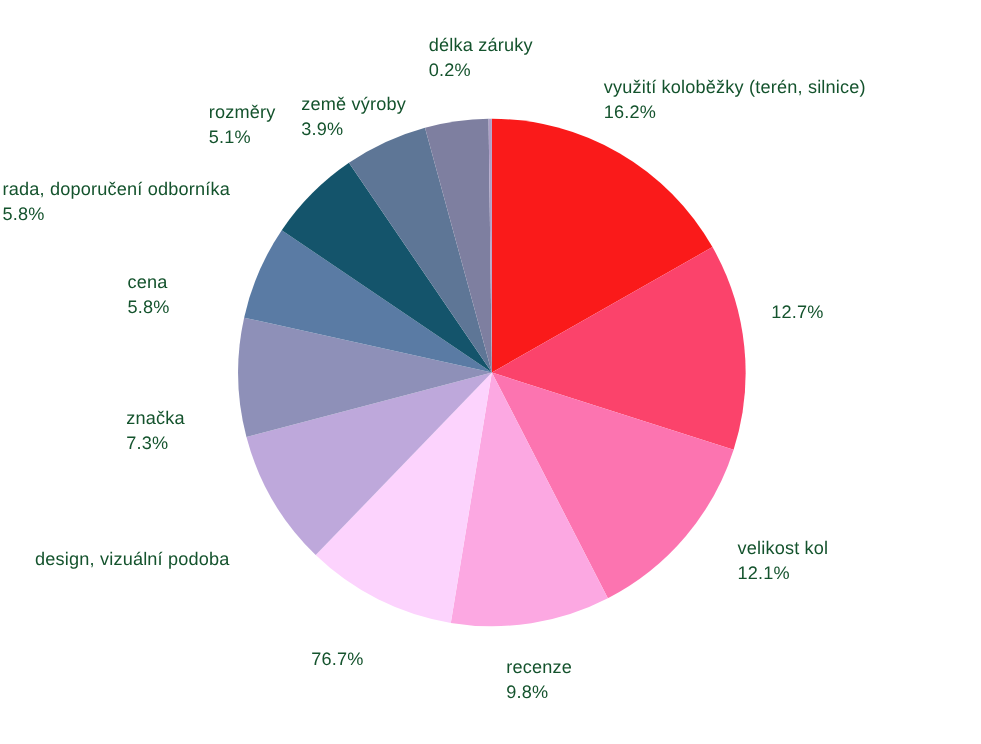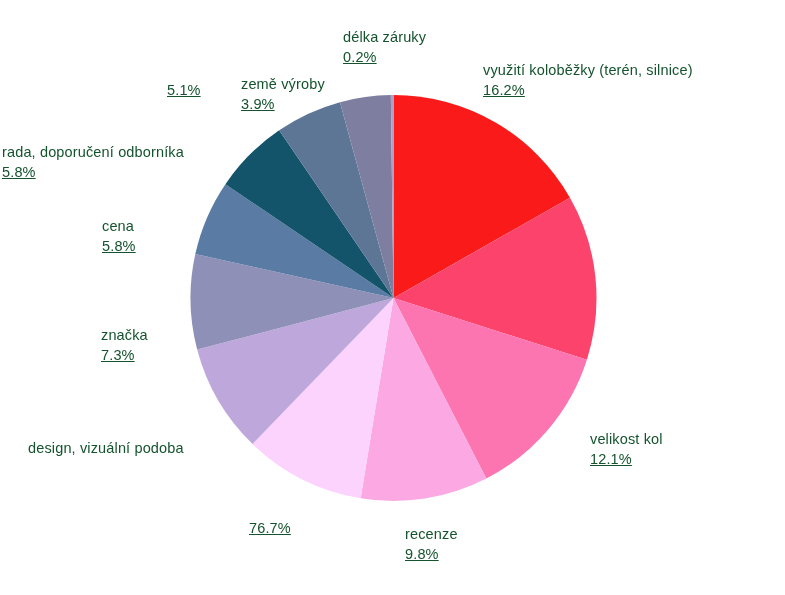--- a/index.html
+++ b/index.html
@@ -34,21 +34,20 @@
     line-height: 1.38;
     white-space: nowrap;
     letter-spacing: 0.01em;
     pointer-events: auto;
   }
   .slice-label .lbl-name {
     display: block;
   }
   .slice-label .lbl-pct {
     display: block;
-    text-decoration: underline;
   }
 </style>
 </head>
 <body>
 
 <div id="chart-root">
 
   <svg id="pie-svg" viewBox="0 0 785 595">
     <g id="pie-slices">
         <path d="M 393.5 298 L 393.5 95 A 203 203 0 0 1 569.9596232925525 197.64562118447216 Z" fill="#fa1a1a"></path>
@@ -65,20 +64,21 @@
         <path d="M 393.5 298 L 390.85931543779327 95.01717613294733 A 203 203 0 0 1 393.49999999999994 95 Z" fill="#ad9fc6"></path>
       </g>
   </svg>
 
   <div class="slice-label" style="left:483px; top:60px; width:266px;">
     <span class="lbl-name">využití koloběžky (terén, silnice)</span>
     <span class="lbl-pct">16.2%</span>
   </div>
 
   <div class="slice-label" style="left:617px; top:240px; width:168px;">
+    <span class="lbl-pct">12.7%</span>
   </div>
 
   <div class="slice-label" style="left:590px; top:429px; width:164px;">
     <span class="lbl-name">velikost kol</span>
     <span class="lbl-pct">12.1%</span>
   </div>
 
   <div class="slice-label" style="left:405px; top:524px; width:146px;">
     <span class="lbl-name">recenze</span>
     <span class="lbl-pct">9.8%</span>
@@ -101,20 +101,21 @@
     <span class="lbl-name">cena</span>
     <span class="lbl-pct">5.8%</span>
   </div>
 
   <div class="slice-label" style="left:2px; top:142px; width:216px;">
     <span class="lbl-name">rada, doporučení odborníka</span>
     <span class="lbl-pct">5.8%</span>
   </div>
 
   <div class="slice-label" style="left:167px; top:80px; width:134px;">
+    <span class="lbl-name">rozměry</span>
     <span class="lbl-pct">5.1%</span>
   </div>
 
   <div class="slice-label" style="left:241px; top:61px; width:134px;margin-top:13px;">
     <span class="lbl-name">země výroby</span>
     <span class="lbl-pct">3.9%</span>
   </div>
 
   <div class="slice-label" style="left:343px; top:27px; width:134px;">
     <span class="lbl-name">délka záruky</span>

